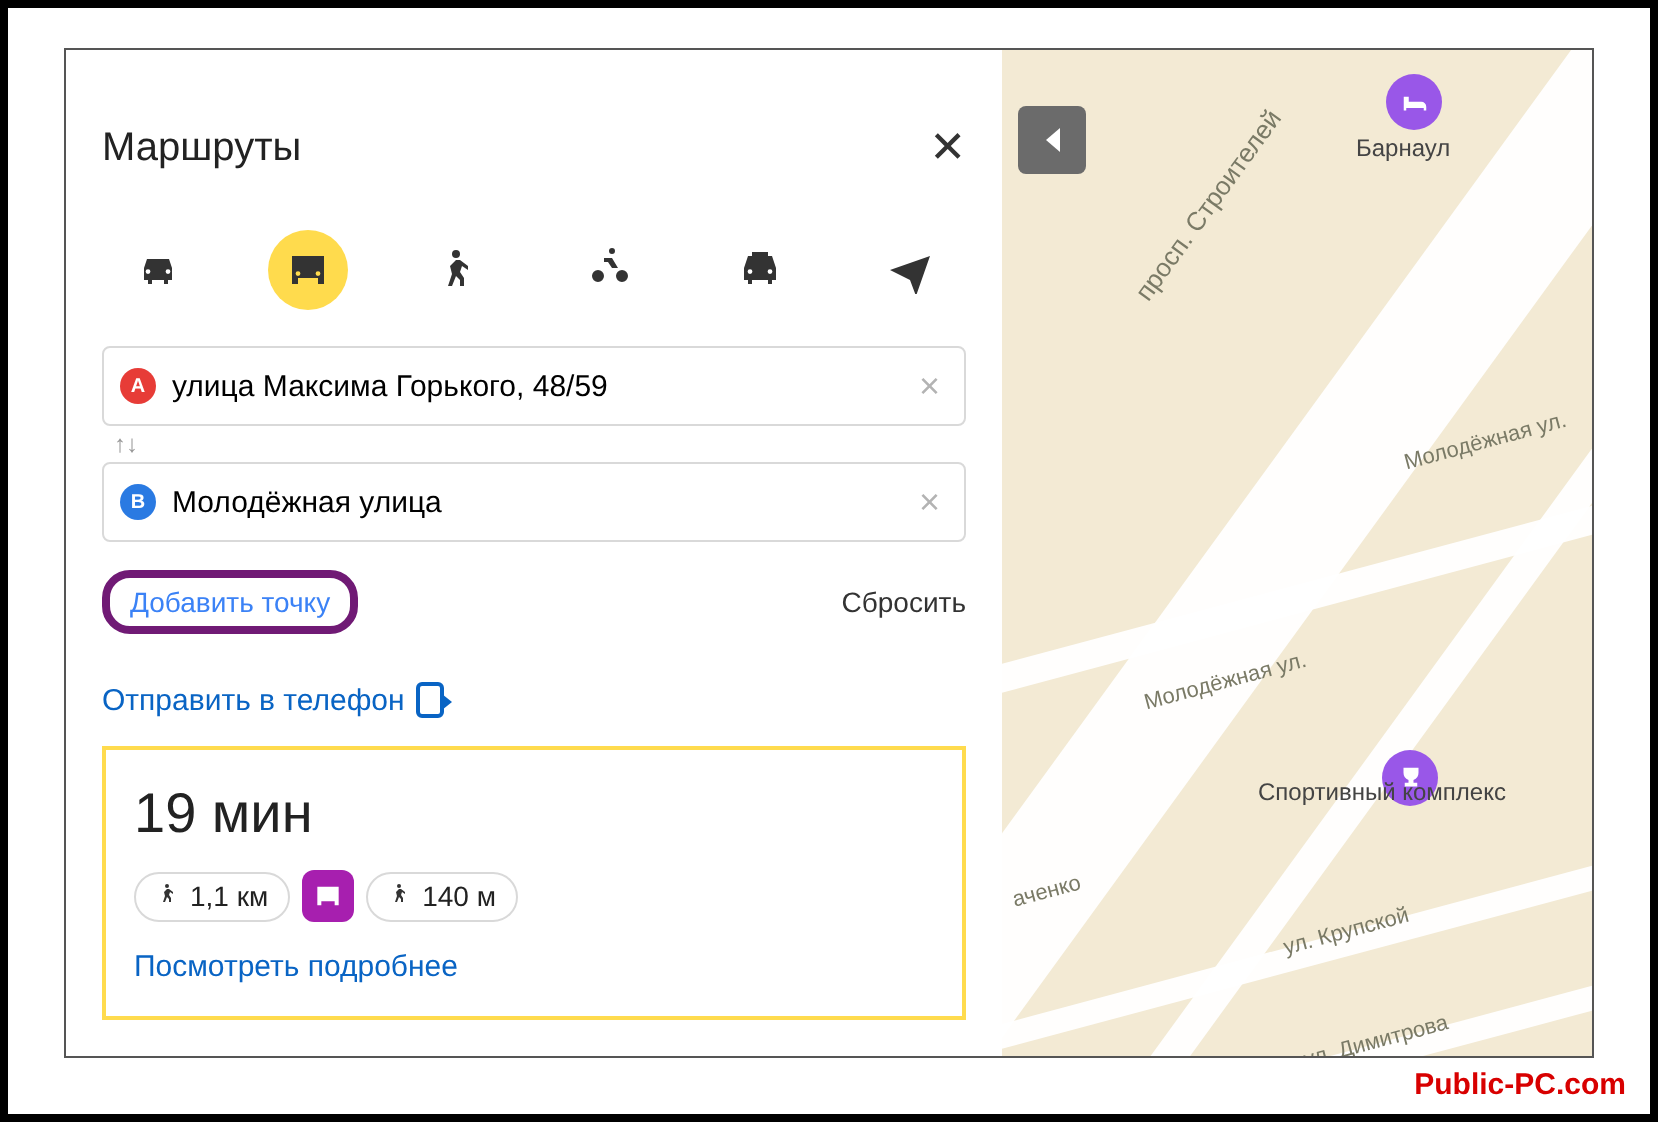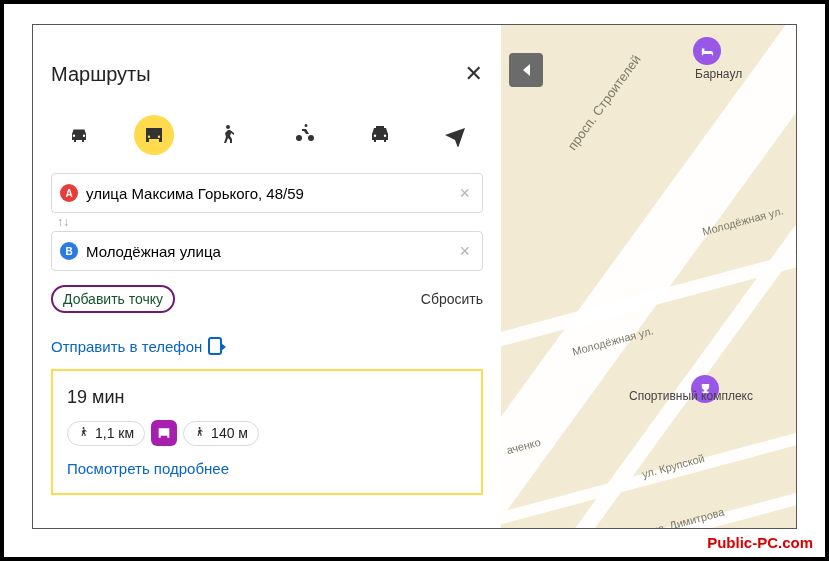--- a/index.html
+++ b/index.html
@@ -73,22 +73,22 @@
   .pin.b { background: #2a7ae2; }
   .clear-x { color: #b3b3b3; font-size: 18px; cursor: pointer; padding: 0 4px; }
   .swap {
     color: #999; font-size: 12px; margin: 2px 0 2px 6px; height: 14px;
   }
   .addpoint-row {
     display: flex; justify-content: space-between; align-items: center;
     padding: 6px 0 14px 0;
   }
   .addpoint {
-    color: #14532d;
-    border: 2px solid #701a75;
+    color: #3b82f6;
+    border: 4px solid #701a75;
     border-radius: 14px;
     padding: 4px 10px;
     cursor: pointer;
   }
   .reset { color: #333; cursor: pointer; }
   .options-row {
     display: flex; justify-content: space-between; align-items: center;
     padding: 10px 0 14px 0;
     font-size: 15px;
   }
@@ -104,21 +104,21 @@
     content: ""; position: absolute; right: -6px; top: 4px;
     border-left: 5px solid #0964c4;
     border-top: 4px solid transparent;
     border-bottom: 4px solid transparent;
   }
   .result-card {
     border: 2px solid #ffdb4d;
     padding: 16px 14px;
     margin-bottom: 8px;
   }
-  .result-time { font-size: 18px; margin-bottom: 12px; }
+  .result-time { font-size: 28px; margin-bottom: 12px; }
   .result-steps { display: flex; gap: 6px; align-items: center; margin-bottom: 14px; }
   .step-chip {
     border: 1px solid #d9d9d9; border-radius: 14px;
     padding: 3px 10px; display: flex; align-items: center; gap: 5px;
     font-size: 14px;
   }
   .bus-chip {
     width: 26px; height: 26px; border-radius: 6px; background: #a71faf;
     display: flex; align-items: center; justify-content: center;
   }
@@ -276,21 +276,21 @@
       <div class="road-label" style="left:140px;top:435px;transform:rotate(-15deg);">ул. Крупской</div>
       <div class="road-label" style="left:150px;top:490px;transform:rotate(-15deg);">ул. Димитрова</div>
       <div class="road-label" style="left:70px;top:310px;transform:rotate(-15deg);">Молодёжная ул.</div>
       <div class="road-label" style="left:5px;top:415px;transform:rotate(-15deg);">аченко</div>
 
       <div class="poi" style="left:192px;top:12px;background:#9957e8;">
         <svg viewBox="0 0 24 24">
             <path d="M3 7h4v4h10a4 4 0 014 4v3h-2v-2H5v2H3V7z"></path>
           </svg>
       </div>
-      <div class="poi-label" style="left:194px;top:42px;">Барнаул</div>
+      <div class="poi-label" style="left:177px;top:42px;">Барнаул</div>
 
       <div class="poi" style="left:190px;top:350px;background:#9957e8;">
         <svg viewBox="0 0 24 24">
             <path d="M6 3h12v4a6 6 0 01-4 5.7V15h3v3H7v-3h3v-2.3A6 6 0 016 7V3z"></path>
           </svg>
       </div>
       <div class="poi-label" style="left:128px;top:364px;">Спортивный комплекс</div>
     </div>
 
   </div>

